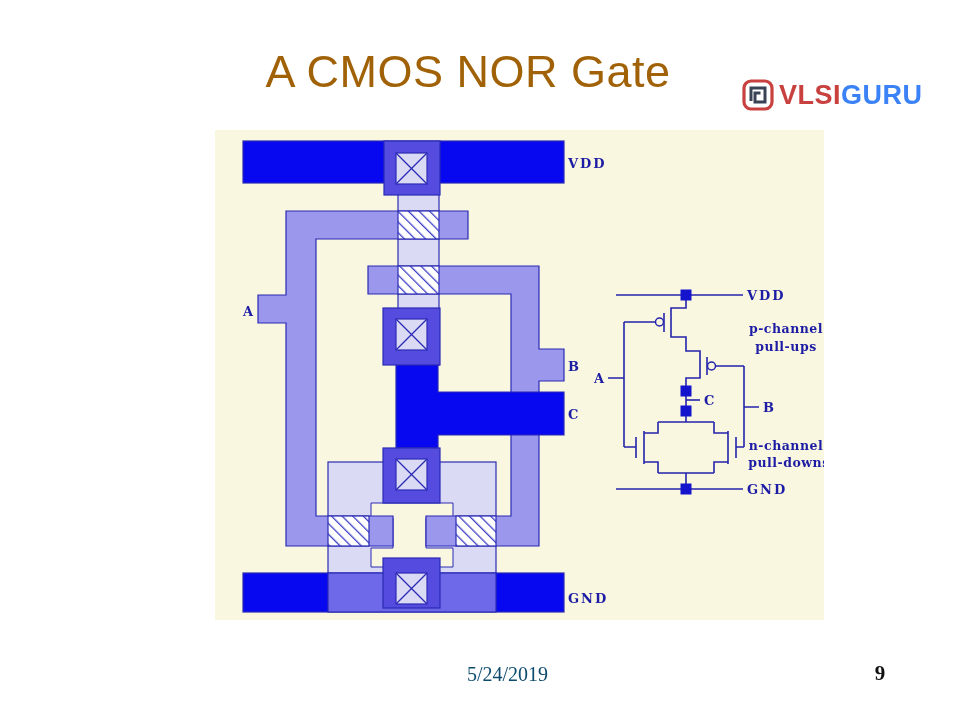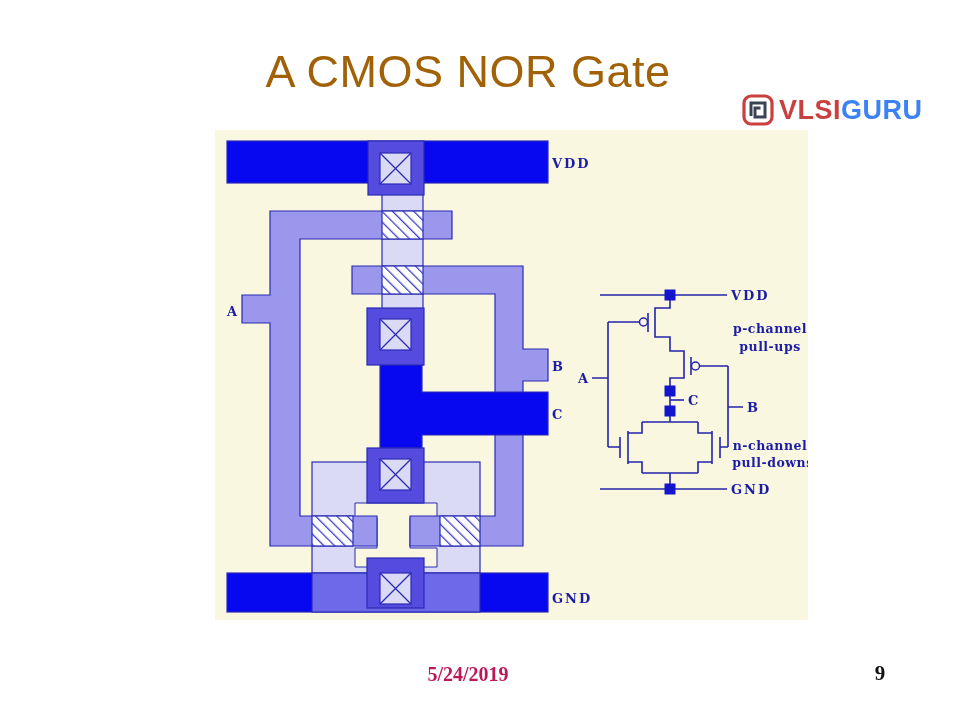--- a/index.html
+++ b/index.html
@@ -1,26 +1,26 @@
 <!DOCTYPE html>
 <html><head>
 <meta charset="utf-8">
 <style>
   html,body{margin:0;padding:0;background:#888;}
   #slide{position:relative;width:960px;height:720px;background:#ffffff;overflow:hidden;
          font-family:"Liberation Sans",sans-serif;}
   #title{position:absolute;left:158px;top:46px;width:620px;text-align:center;
          font-size:45px;font-weight:400;color:#a16207;letter-spacing:0.5px;}
-  #logo{position:absolute;left:741px;top:78px;display:flex;align-items:center;margin-top:15px;}
+  #logo{position:absolute;left:741px;top:78px;display:flex;align-items:center;}
   #logo .brand{font-weight:bold;font-size:27px;letter-spacing:0.5px;margin-left:4px;}
   #logo .red{color:#c9413f;}
   #logo .dark{color:#3b82f6;margin-left:0;}
-  #panel{position:absolute;left:215px;top:130px;width:593px;height:490px;background:#faf7e1;}
-  #footer-date{position:absolute;left:388px;top:663px;width:160px;text-align:center;
-         font-family:"Liberation Serif",serif;font-weight:bold;font-size:20px;color:#be185d;}
+  #panel{position:absolute;left:215px;top:130px;width:593px;height:490px;background:#faf7e1;padding-left:16px;}
+  #footer-date{position:absolute;left:388px;top:663px;width:160px;text-align:right;
+         font-family:"Liberation Serif",serif;font-weight:normal;font-size:20px;color:#0c4a6e;}
   #page-num{position:absolute;left:860px;top:661px;width:40px;text-align:center;
          font-family:"Liberation Serif",serif;font-weight:bold;font-size:21px;color:#111;}
   
   .metal{fill:#0707f0;stroke:#2a2ab4;stroke-width:1.2;}
   .overlay{fill:#6d69e8;stroke:#2a2ab4;stroke-width:1.2;}
   .cont{fill:#564bdf;stroke:#2a2ab4;stroke-width:1.2;}
   .poly{fill:#9a97ed;stroke:#2a2ab4;stroke-width:1.2;}
   .diff{fill:#dbdaf4;stroke:#2a2ab4;stroke-width:1.2;}
   .gate{fill:url(#hatch);stroke:#2a2ab4;stroke-width:1.2;}
   .cream-cut{fill:#faf7e1;stroke:#2a2ab4;stroke-width:1;}

